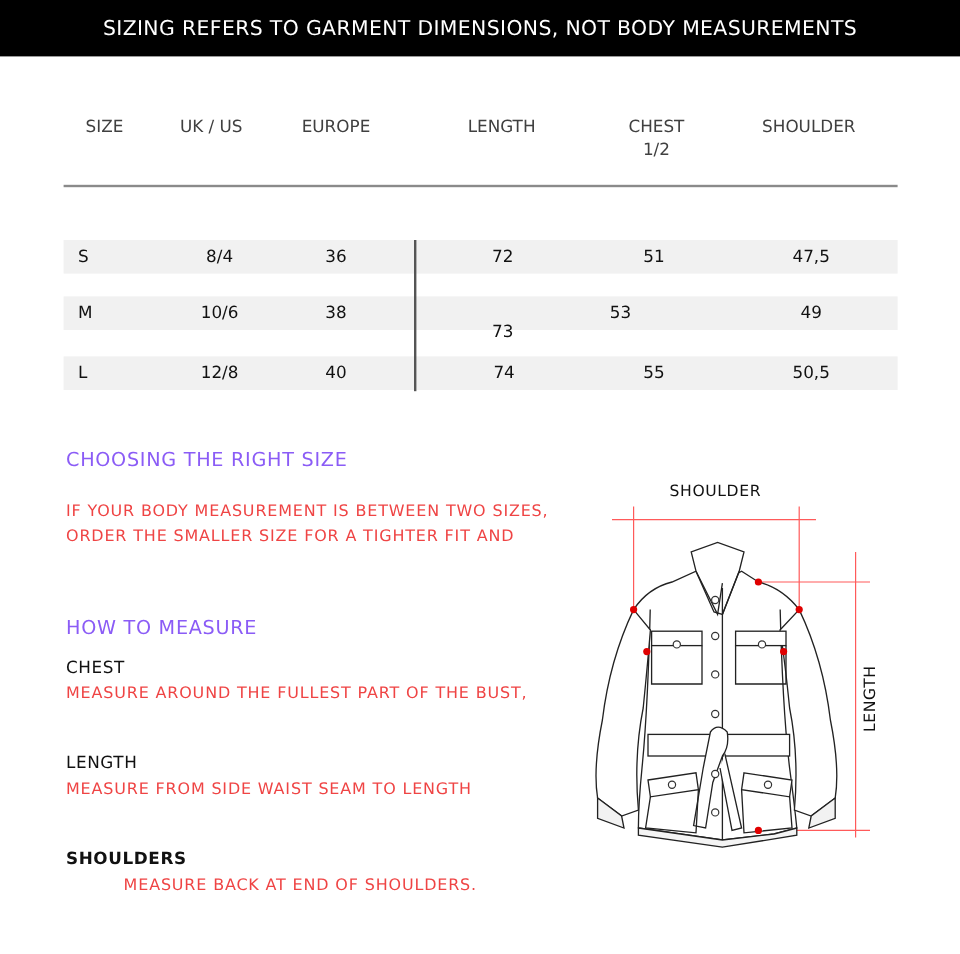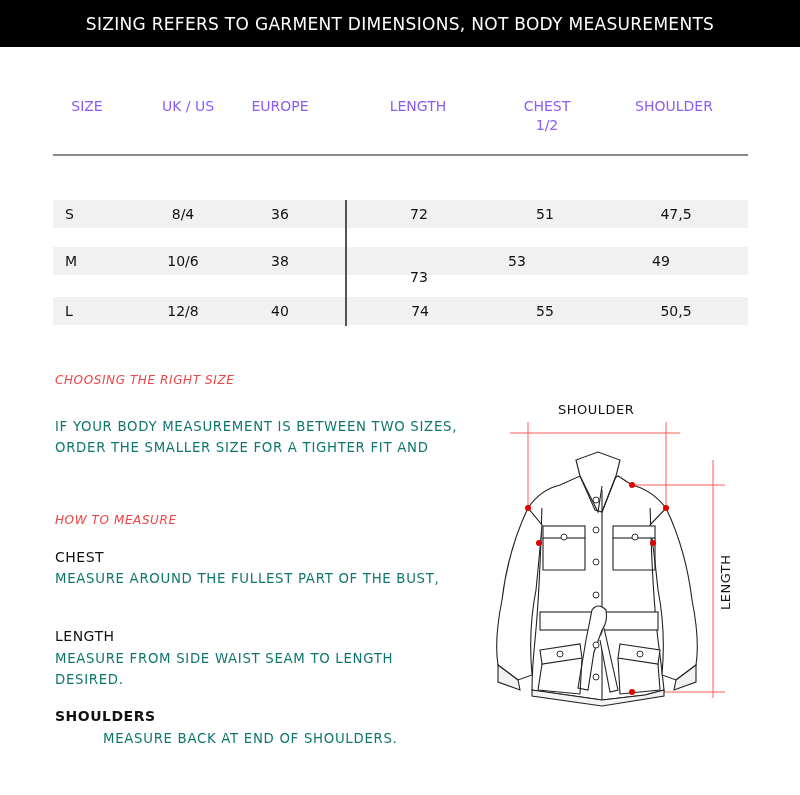--- a/index.html
+++ b/index.html
@@ -3,46 +3,46 @@
 <meta charset="utf-8">
 <style>
   * { box-sizing: border-box; margin: 0; padding: 0; }
   html, body { width: 800px; height: 795px; background: #ffffff; overflow: hidden; }
   body { font-family: "DejaVu Sans", sans-serif; color: #111; position: relative; }
 
   .banner { position: absolute; left: 0; top: 0; width: 800px; height: 47px; background: #000;
     color: #fff; display: flex; align-items: center; justify-content: center;
     font-size: 17px; letter-spacing: 0.3px; }
 
-  .hdr { position: absolute; top: 97px; font-size: 14px; text-align: center; line-height: 19px; color: #8b5cf6; }
+  .hdr { position: absolute; top: 97px; font-size: 14px; text-align: center; line-height: 19px; color: #404040; }
   .rule { position: absolute; left: 53px; top: 154px; width: 695px; height: 2px; background: #8a8a8a; }
 
   .row { position: absolute; left: 53px; width: 695px; height: 28px; background: #f1f1f1; }
   .cell { position: absolute; top: 0; height: 28px; line-height: 28px; font-size: 14px; text-align: center; color: #111; }
   .vdiv { position: absolute; left: 345px; top: 200px; width: 1.5px; height: 126px; background: #555; }
 
-  .h2 { position: absolute; left: 55px; font-size: 12px; letter-spacing: 0.6px; color: #ef4444; font-style: italic; }
-  .p { position: absolute; left: 55px; font-size: 13.3px; line-height: 21px; letter-spacing: 0.7px; color: #0f766e; }
+  .h2 { position: absolute; left: 55px; font-size: 16px; letter-spacing: 0.6px; color: #8b5cf6; }
+  .p { position: absolute; left: 55px; font-size: 13.3px; line-height: 21px; letter-spacing: 0.7px; color: #ef4444; }
   .h3 { position: absolute; left: 55px; font-size: 14px; letter-spacing: 0.5px; color: #111; }
 
   .diagram { position: absolute; left: 480px; top: 390px; width: 300px; height: 340px; }
   .lbl { position: absolute; font-size: 13px; letter-spacing: 0.5px; color: #111; }
 </style>
 </head>
 <body>
 
 <div class="banner">
   <span>SIZING REFERS TO GARMENT DIMENSIONS, NOT BODY MEASUREMENTS</span>
 </div>
 
 <div>
   <div class="hdr" style="left:60px;width:54px;">
     <div>SIZE</div>
   </div>
-  <div class="hdr" style="left:150px;width:76px;">
+  <div class="hdr" style="left:138px;width:76px;">
     <div>UK / US</div>
   </div>
   <div class="hdr" style="left:240px;width:80px;">
     <div>EUROPE</div>
   </div>
   <div class="hdr" style="left:376px;width:84px;">
     <div>LENGTH</div>
   </div>
   <div class="hdr" style="left:510px;width:74px;">
     <div>CHEST</div>
@@ -61,21 +61,21 @@
     <div class="cell" style="left:336px;width:60px;">72</div>
     <div class="cell" style="left:462px;width:60px;">51</div>
     <div class="cell" style="left:593px;width:60px;">47,5</div>
   </div>
   <div class="row" style="top:247px;">
     <div class="cell" style="left:12px;width:30px;text-align:left;">M</div>
     <div class="cell" style="left:100px;width:60px;">10/6</div>
     <div class="cell" style="left:197px;width:60px;">38</div>
     <div class="cell" style="left:336px;width:60px;margin-top:16px;">73</div>
     <div class="cell" style="left:434px;width:60px;">53</div>
-    <div class="cell" style="left:578px;width:60px;">49</div>
+    <div class="cell" style="left:593px;width:60px;">49</div>
   </div>
   <div class="row" style="top:297px;">
     <div class="cell" style="left:12px;width:30px;text-align:left;">L</div>
     <div class="cell" style="left:100px;width:60px;">12/8</div>
     <div class="cell" style="left:197px;width:60px;">40</div>
     <div class="cell" style="left:316px;width:60px;text-align:right;">74</div>
     <div class="cell" style="left:462px;width:60px;">55</div>
     <div class="cell" style="left:593px;width:60px;">50,5</div>
   </div>
 
@@ -91,21 +91,20 @@
 <div class="h2" style="top:513px;">HOW TO MEASURE</div>
 
 <div class="h3" style="top:549px;">CHEST</div>
 <div class="p" style="top:568px;">
   <div>MEASURE AROUND THE FULLEST PART OF THE BUST,</div>
 </div>
 
 <div class="h3" style="top:628px;">LENGTH</div>
 <div class="p" style="top:648px;">
   <div>MEASURE FROM SIDE WAIST SEAM TO LENGTH</div>
-  <div>DESIRED.</div>
 </div>
 
 <div class="h3" style="top:708px;font-weight:bold;">SHOULDERS</div>
 <div class="p" style="top:728px;margin-left:48px;">
   <div>MEASURE BACK AT END OF SHOULDERS.</div>
 </div>
 
 <div class="diagram">
   <div class="lbl" style="left:78px;top:12px;">SHOULDER</div>
   <div class="lbl" style="left:93px;top:153px;font-size:13px;">CHEST</div>

